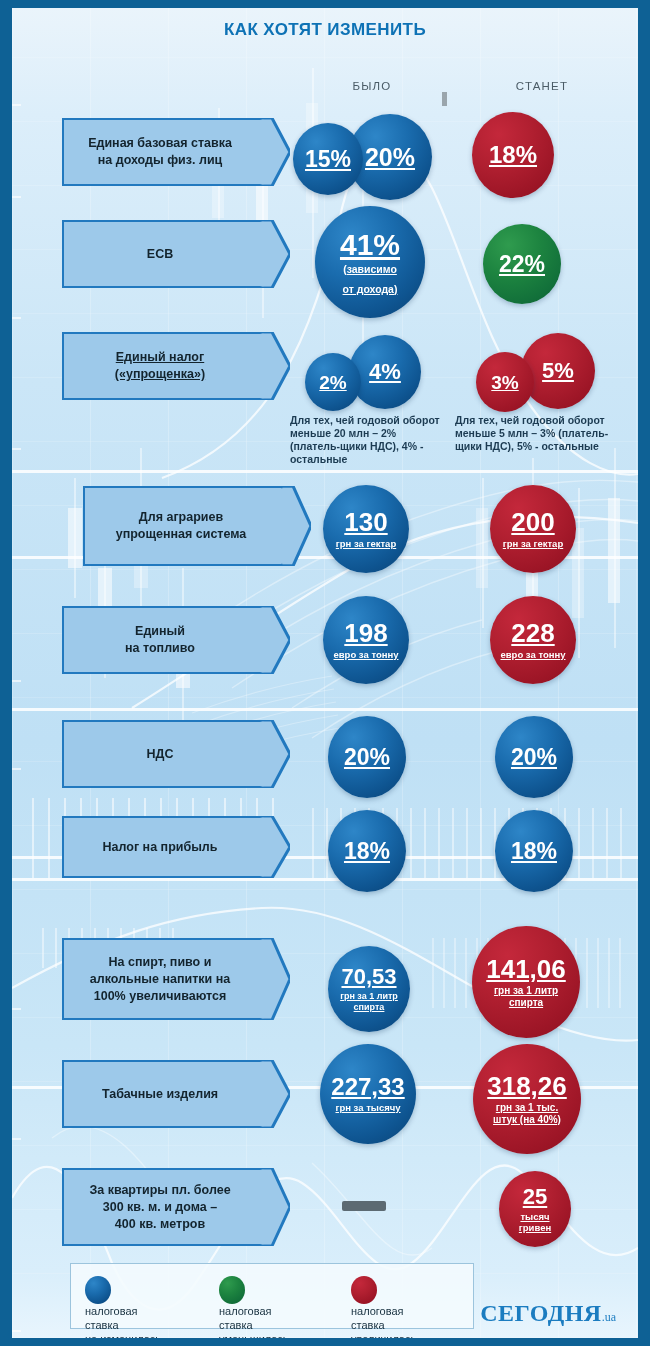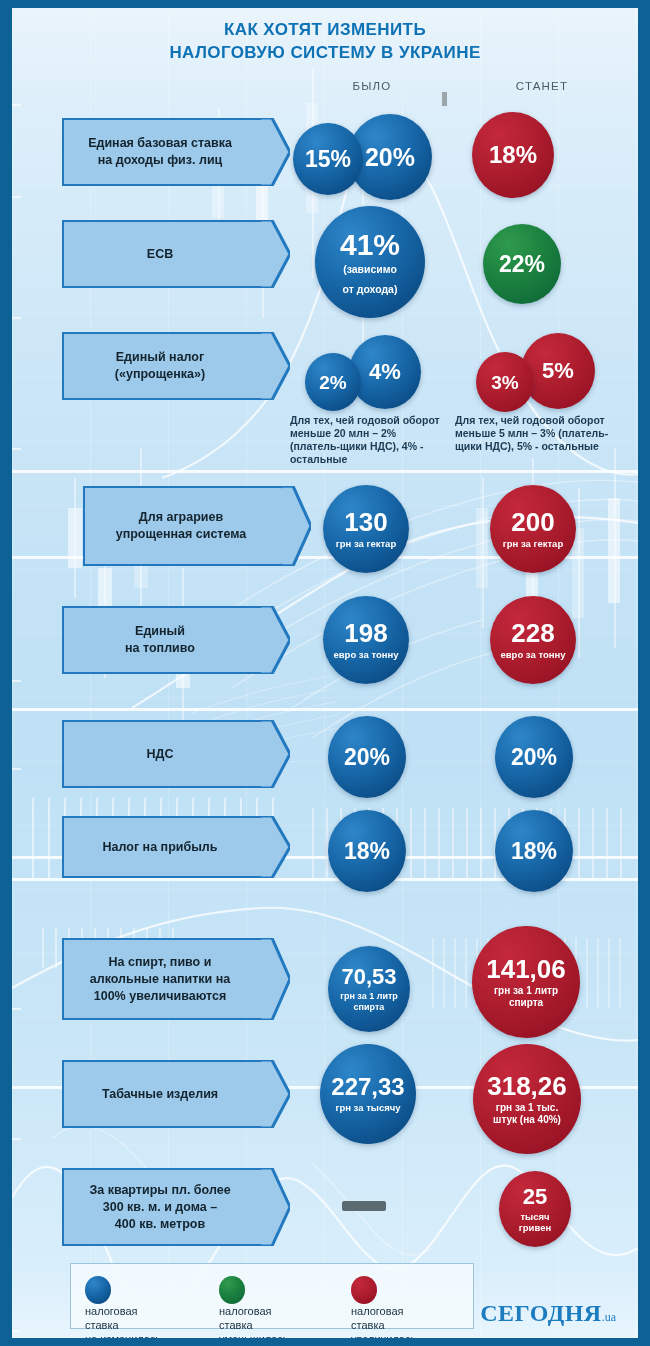--- a/index.html
+++ b/index.html
@@ -94,20 +94,21 @@
   .label .arrow svg{display:block;width:100%;height:100%;}
 
   
   .circle{
     position:absolute;
     border-radius:50%;
     display:flex;flex-direction:column;
     align-items:center;justify-content:center;
     color:#fff;text-align:left;
     box-shadow:0 2px 5px rgba(0,40,80,.25);
+    text-decoration:underline;
   }
   .c-blue{
     background:radial-gradient(circle at 33% 26%, #2e86c8 0%, #1a6cae 38%, #0e5490 72%, #0a4071 100%);
   }
   .c-red{
     background:radial-gradient(circle at 33% 26%, #c4283b 0%, #b01f30 40%, #9c1526 75%, #8a0f20 100%);
   }
   .c-green{
     background:radial-gradient(circle at 33% 26%, #2f9b4e 0%, #1d8440 40%, #12703a 75%, #0d5c2f 100%);
   }
@@ -228,21 +229,20 @@
       <div class="bg-sep" style="top:848px;"></div>
       <div class="bg-sep" style="top:870px;"></div>
       <div class="bg-dash" style="top:1000px;"></div>
       <div class="bg-sep" style="top:1078px;"></div>
       <div class="bg-dash" style="top:1130px;"></div>
       <div class="bg-dash" style="top:1322px;"></div>
     </div>
 
     <div class="title">
       <div>КАК ХОТЯТ ИЗМЕНИТЬ</div>
-      <div>НАЛОГОВУЮ СИСТЕМУ В УКРАИНЕ</div>
     </div>
 
     <div class="colhead was">БЫЛО</div>
     <div class="colhead will">СТАНЕТ</div>
 
     <div class="divider"></div>
 
     <div class="label" style="left:50px;top:110px;width:198px;height:68px;">
       <div>
         <div>Единая базовая ставка</div>
@@ -276,21 +276,21 @@
     </div>
     <div class="circle c-blue" style="left:303px;top:198px;width:110px;height:112px;">
       <span class="big" style="font-size:30px;">41%</span>
       <span class="sub">(зависимо</span>
       <span class="sub" style="margin-top:8px;">от дохода)</span>
     </div>
     <div class="circle c-green" style="left:471px;top:216px;width:78px;height:80px;">
       <span class="big" style="font-size:23px;">22%</span>
     </div>
 
-    <div class="label" style="left:50px;top:324px;width:198px;height:68px;">
+    <div class="label" style="left:50px;top:324px;width:198px;height:68px;text-decoration:underline;">
       <div>
         <div>Единый налог</div>
         <div>(«упрощенка»)</div>
       </div>
       <span class="arrow">
         <svg viewBox="0 0 30 72" preserveAspectRatio="none">
           <path d="M0,0 L12,0 L30,36 L12,72 L0,72 Z" fill="#9dc9ea" stroke="#2279bf" stroke-width="3"></path>
           <rect x="-4" y="2" width="8" height="68" fill="#9dc9ea"></rect>
         </svg>
       </span>

